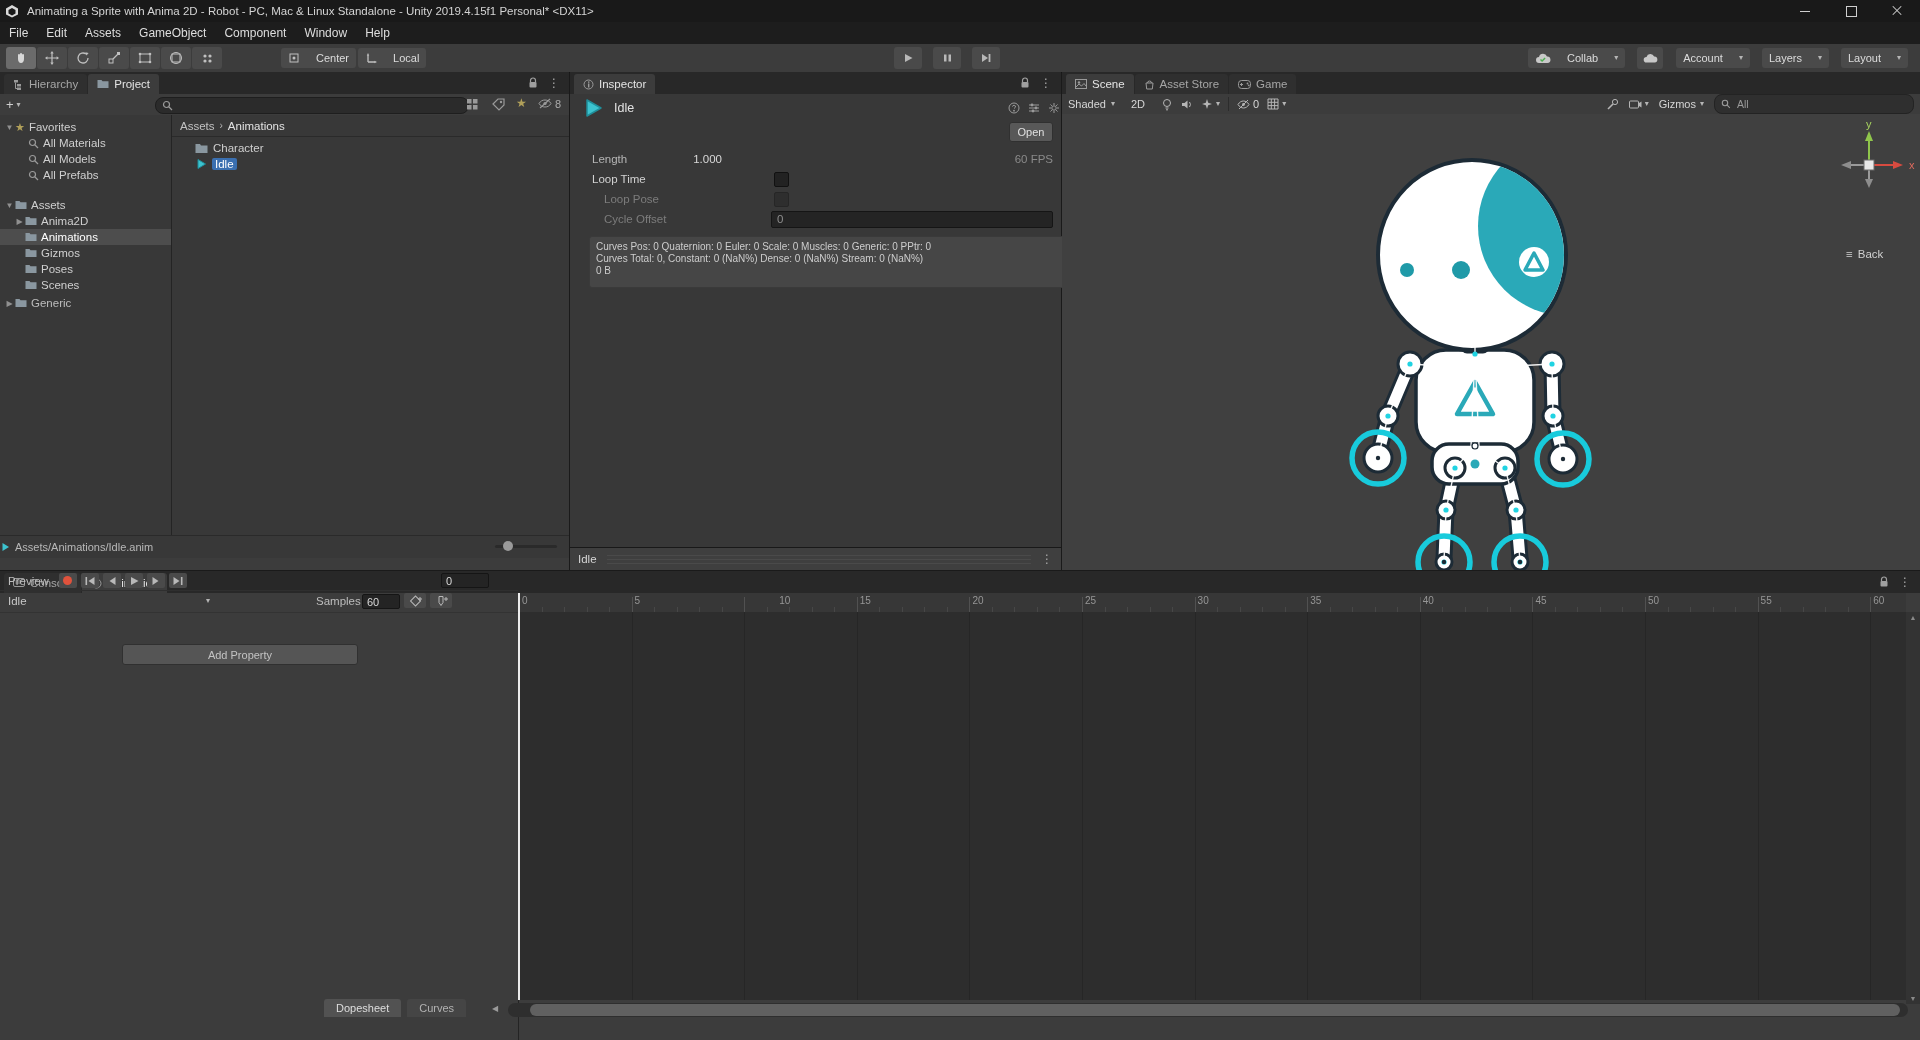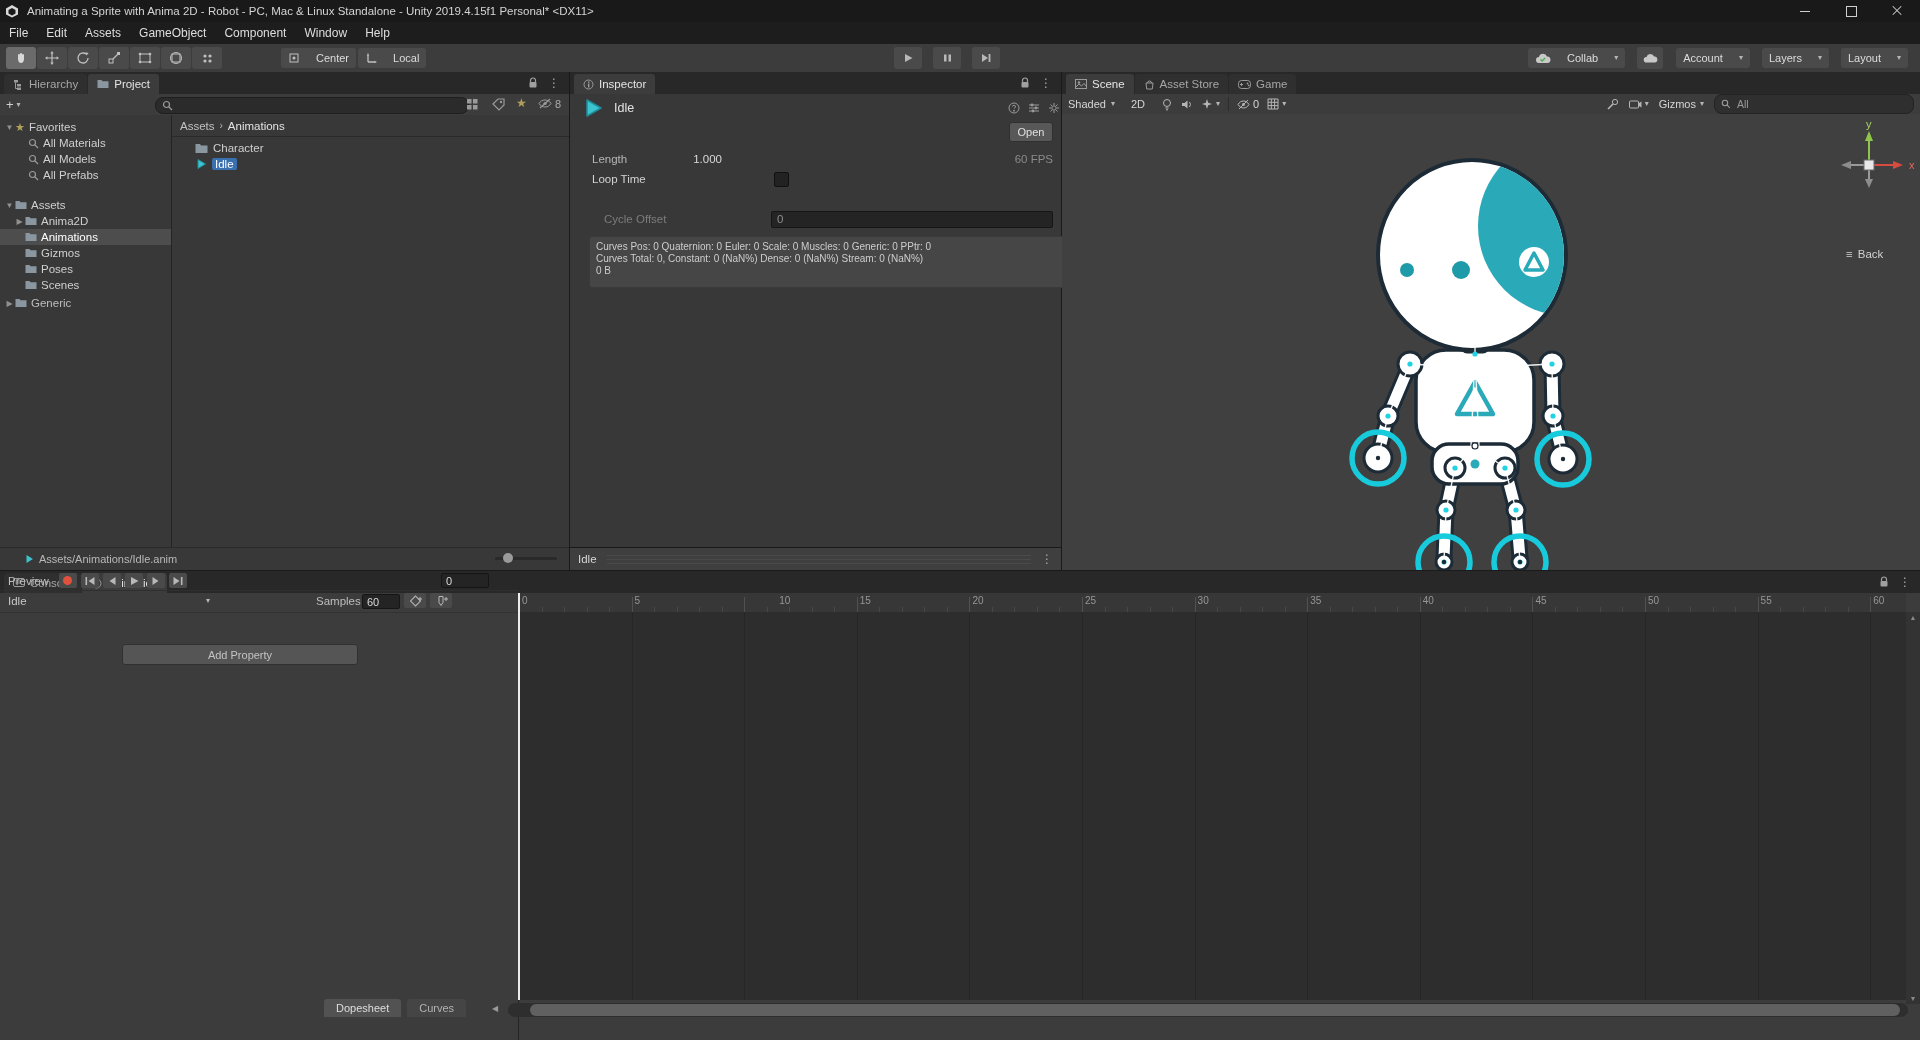--- a/index.html
+++ b/index.html
@@ -43,21 +43,21 @@
   .search-field input{flex:1;background:transparent;border:none;outline:none;color:#ddd;font-size:11px;font-family:inherit;}
   #tree-col{position:absolute;left:0;top:43px;width:171px;bottom:22px;background:#383838;border-right:1px solid #242424;}
   #content-col{position:absolute;left:172px;top:43px;right:0;bottom:22px;background:#383838;}
   .trow{position:absolute;left:0;right:0;height:16px;display:flex;align-items:center;color:#cfcfcf;}
   .trow.selected{background:#4d4d4d;}
   .fold{width:11px;text-align:center;font-size:8px;color:#909090;flex:0 0 auto;}
   .tlabel{margin-left:4px;white-space:nowrap;}
   .crumb{position:absolute;left:0;top:0;right:0;height:21px;background:#383838;border-bottom:1px solid #2a2a2a;display:flex;align-items:center;padding-left:8px;gap:5px;color:#c2c2c2;}
   .list-item{position:absolute;left:15px;right:0;height:16px;display:flex;align-items:center;padding-left:8px;gap:5px;color:#cfcfcf;}
   .sel-chip{background:#3a6fb0;color:#fff;padding:0 3px;border-radius:2px;}
-  #p-footer{position:absolute;left:0;bottom:0;right:0;height:22px;background:#383838;border-top:1px solid #2a2a2a;display:flex;align-items:center;padding-left:24px;gap:5px;color:#b8b8b8;font-size:11px;}
+  #p-footer{position:absolute;left:0;bottom:12px;right:0;height:22px;background:#383838;border-top:1px solid #2a2a2a;display:flex;align-items:center;padding-left:0;gap:5px;color:#b8b8b8;font-size:11px;}
   .zoom-slider{position:absolute;right:12px;top:9px;width:62px;height:3px;background:#2a2a2a;border-radius:2px;}
   .zoom-knob{position:absolute;left:8px;top:-4px;width:10px;height:10px;border-radius:50%;background:#9a9a9a;}
 
   
   #inspector-win{left:570px;top:72px;width:491px;height:498px;background:#383838;}
   .ins-label{color:#b5b5b5;} .dim{color:#7c7c7c;}
   .checkbox{width:13px;height:13px;background:#222;border:1px solid #111;border-radius:2px;}
   .field{background:#242424;border:1px solid #151515;border-radius:2px;color:#d8d8d8;}
   .btn{background:#585858;border:1px solid #303030;border-radius:3px;color:#e0e0e0;display:flex;align-items:center;justify-content:center;font-size:11px;}
   #info-box{position:absolute;left:19px;top:164px;width:464px;height:42px;background:#464646;border:1px solid #3a3a3a;border-radius:3px;color:#cdcdcd;font-size:10px;padding:4px 6px;line-height:12px;}
@@ -460,20 +460,24 @@
       </div>
 
     <div class="abs row" style="left:22px;top:78px;right:8px;height:18px;gap:48px;">
       <span class="ins-label">Length</span>
       <span style="margin-left:18px;color:#d8d8d8;">1.000</span>
       <span style="margin-left:auto;color:#8a8a8a;">60 FPS</span>
     </div>
     <div class="abs row" style="left:22px;top:98px;right:8px;height:18px;">
       <span style="color:#d2d2d2">Loop Time</span>
       <span class="checkbox" style="position:absolute;left:182px;"></span>
+    </div>
+    <div class="abs row" style="left:34px;top:118px;right:8px;height:18px;">
+      <span class="dim">Loop Pose</span>
+      <span class="checkbox" style="position:absolute;left:170px;opacity:.45;"></span>
     </div>
     <div class="abs row" style="left:34px;top:138px;right:8px;height:18px;">
       <span class="dim">Cycle Offset</span>
       <div class="field" style="position:absolute;left:167px;right:0;height:15px;display:flex;align-items:center;padding-left:5px;color:#8f8f8f;">
         <span>0</span>
       </div>
     </div>
 
     <div id="info-box">
       <div>Curves Pos: 0 Quaternion: 0 Euler: 0 Scale: 0 Muscles: 0 Generic: 0 PPtr: 0</div>

